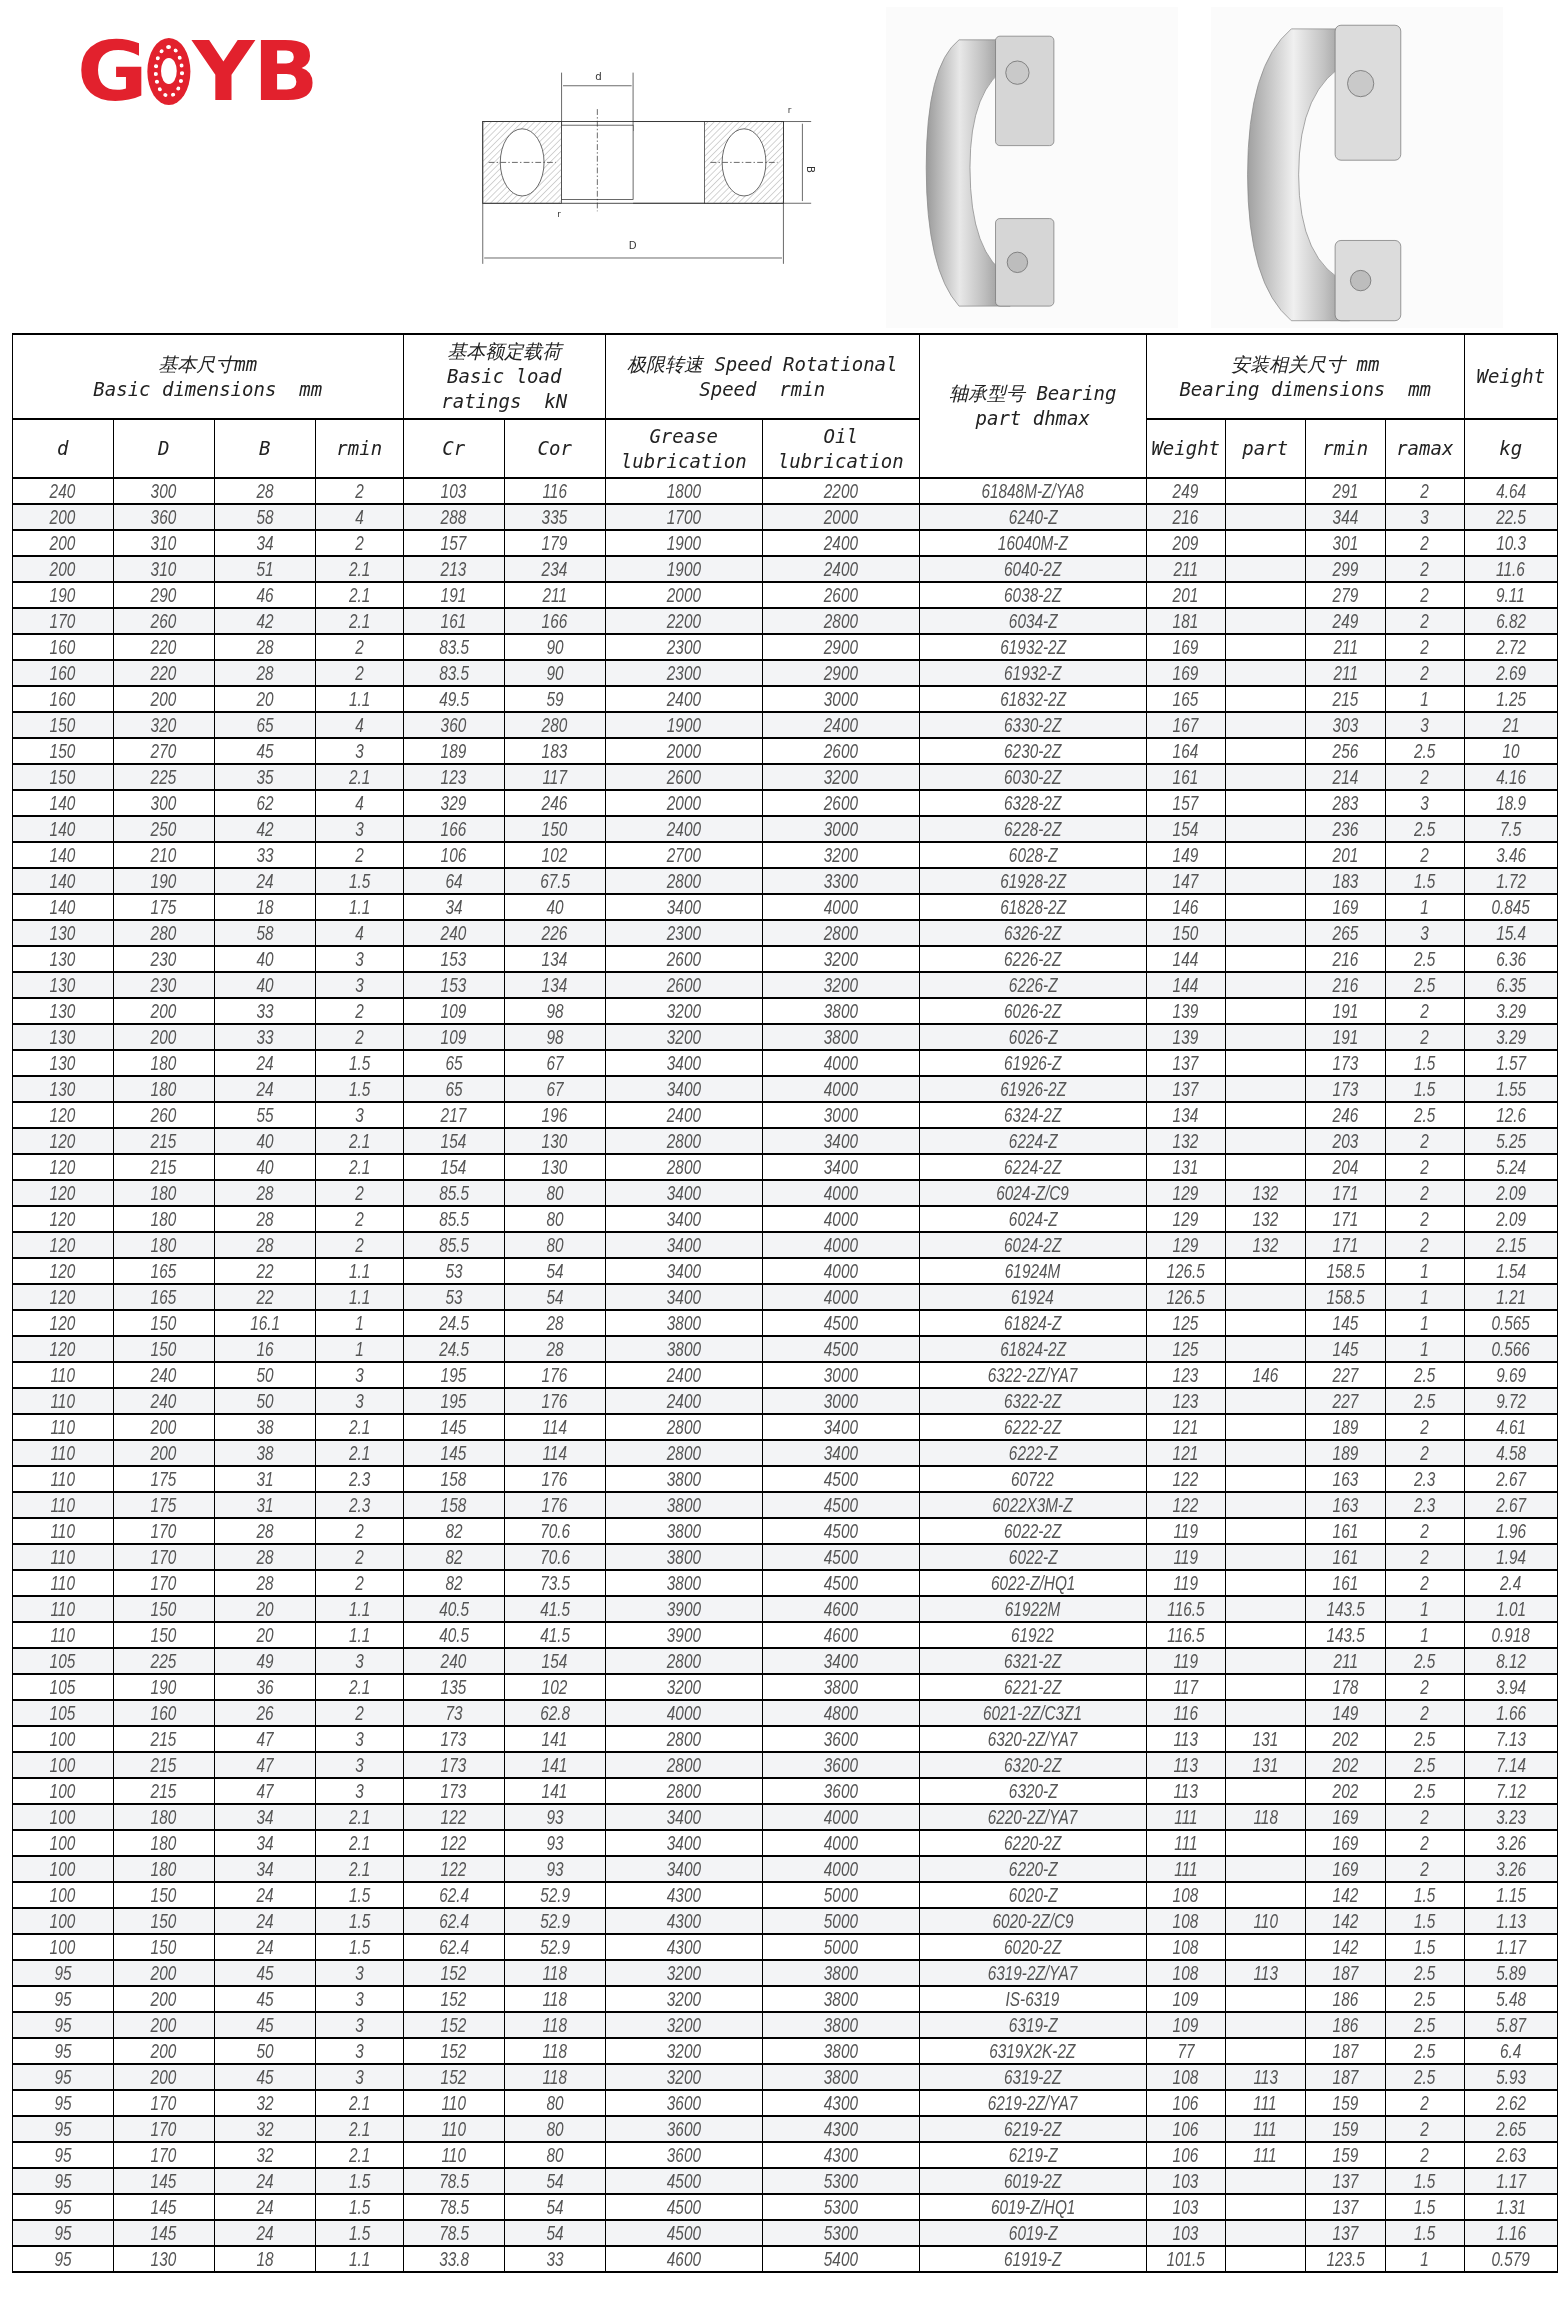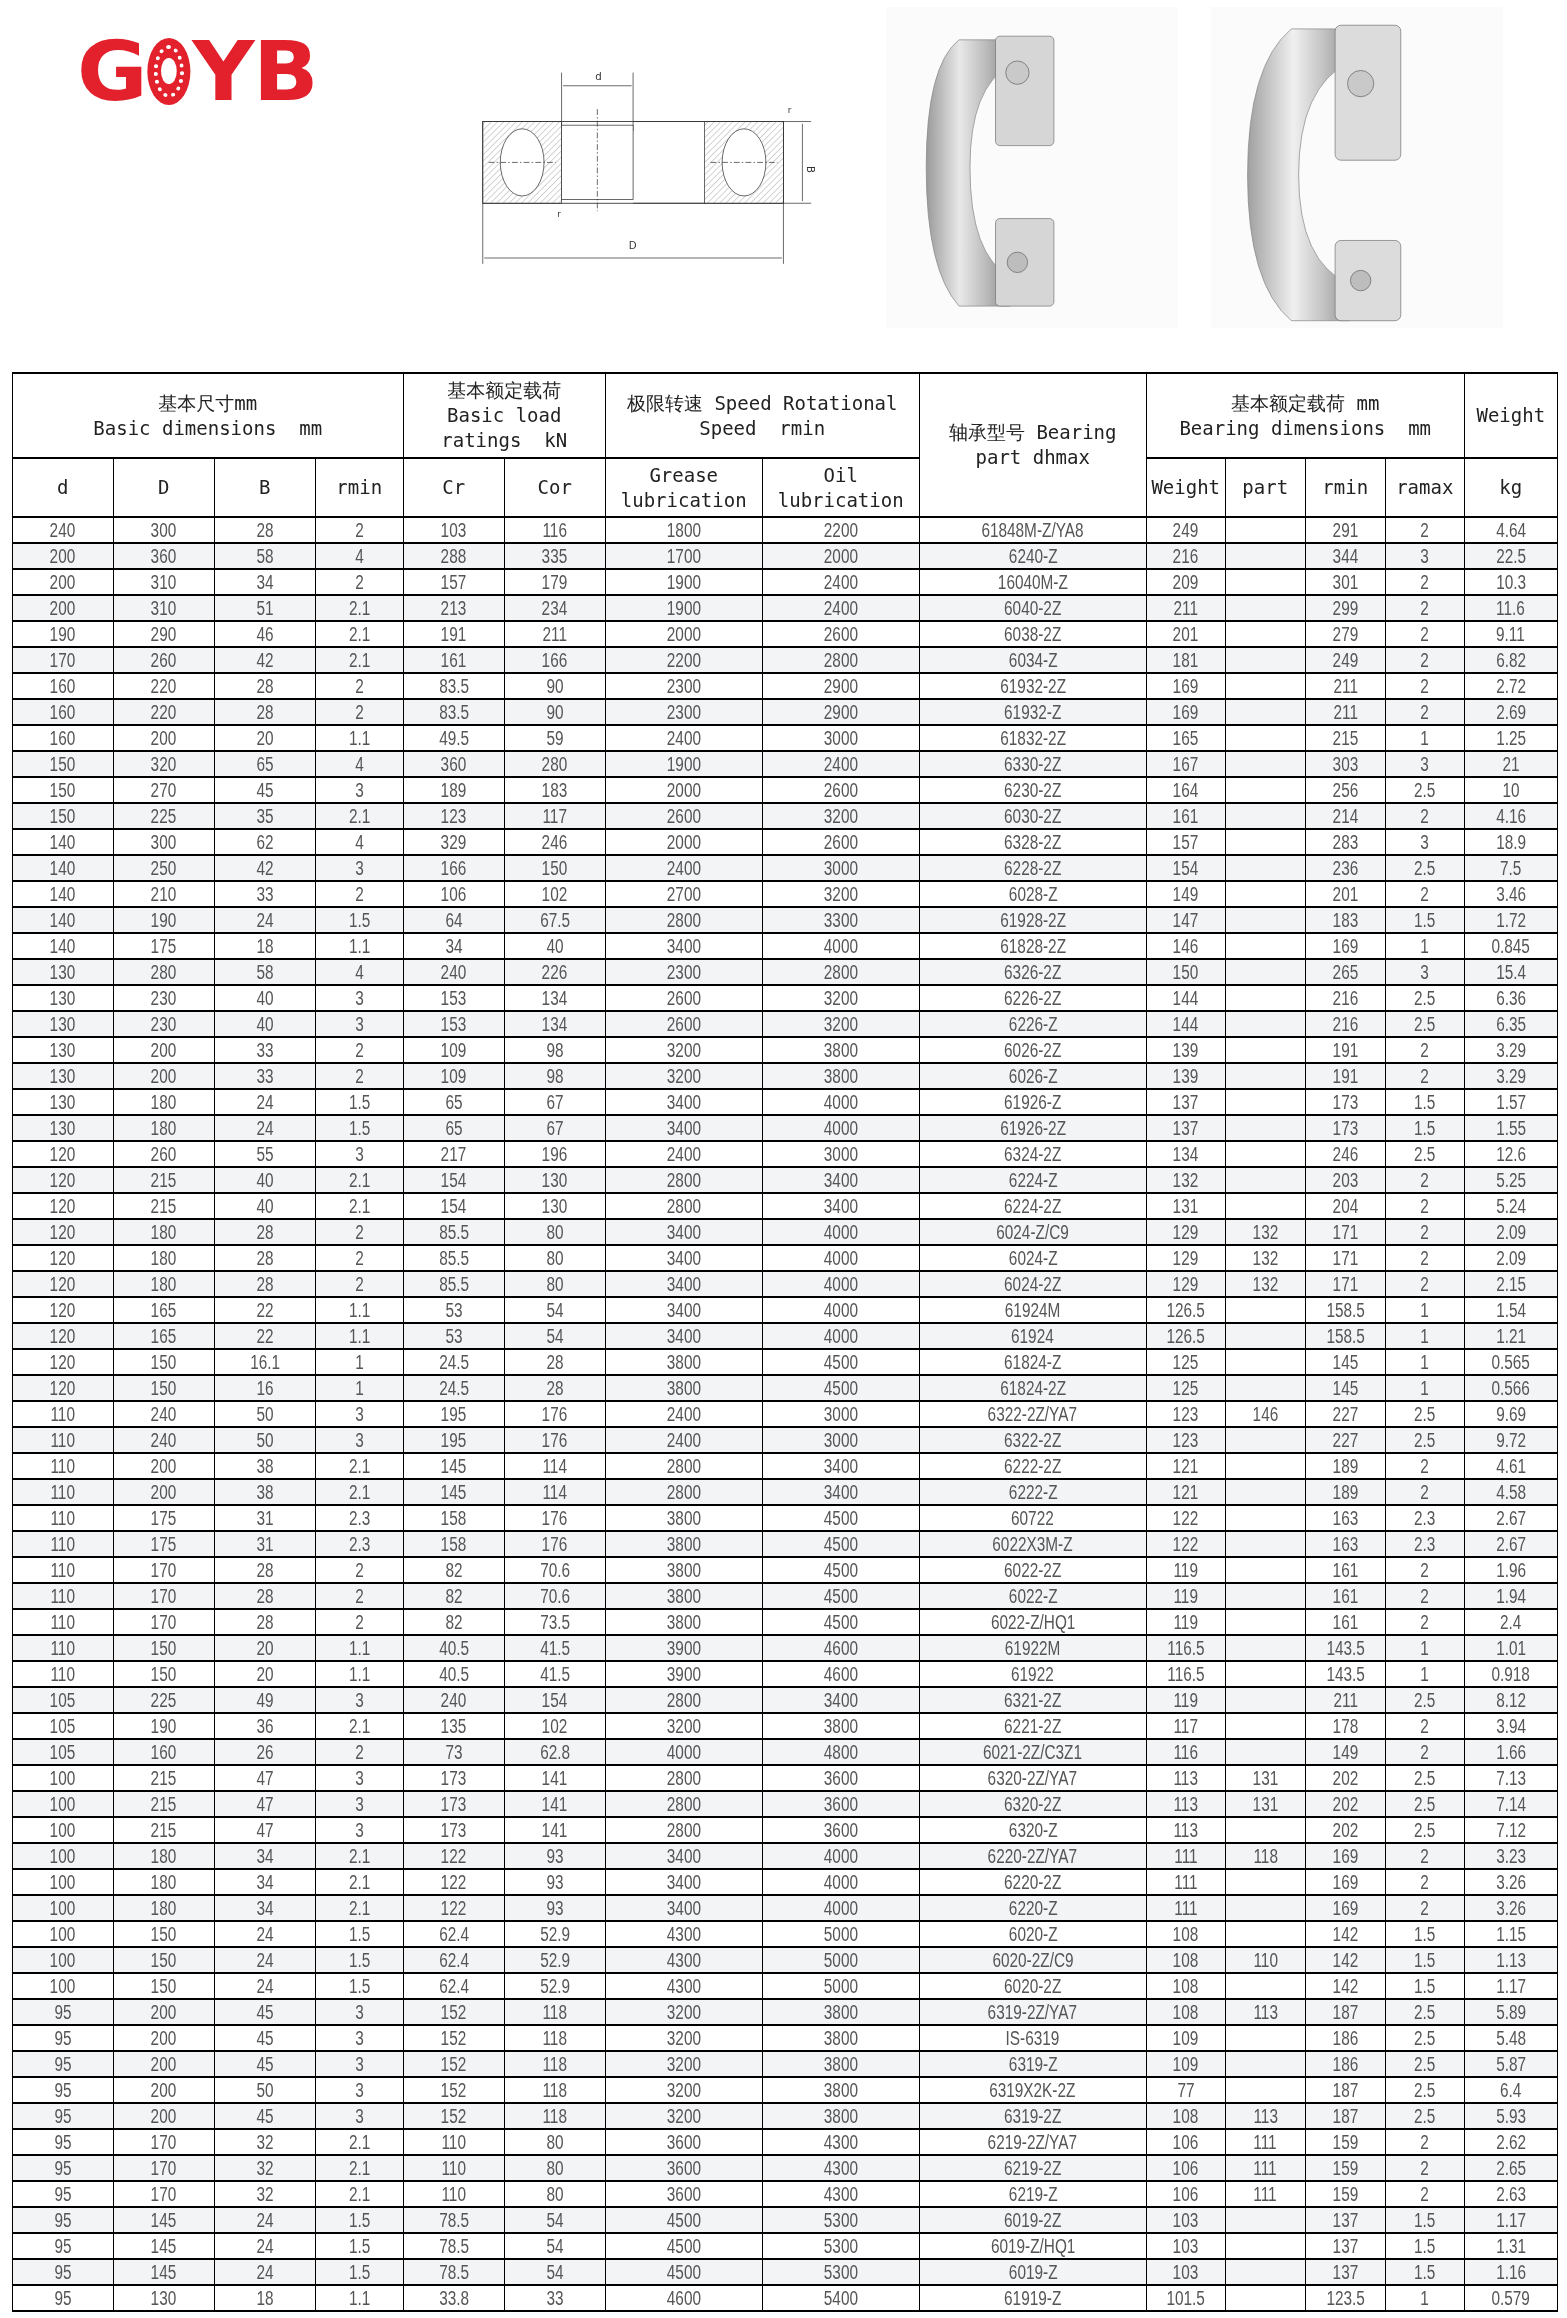--- a/index.html
+++ b/index.html
@@ -6,21 +6,21 @@
   body { width: 1567px; height: 2319px; position: relative; overflow: hidden; font-family: "Liberation Sans", sans-serif; }
   .logo { position: absolute; left: 77px; top: 35px; width: 306px; height: 73px; display: flex; align-items: center; }
   .logo-text { font-family: "DejaVu Sans", sans-serif; font-weight: bold; color: #e2212d; font-size: 82px; letter-spacing: -1.5px; line-height: 73px; transform: scaleX(1.05); transform-origin: left; display: flex; align-items: center; }
   .logo-ring { display: inline-block; width: 41px; height: 67px; border-radius: 50%; background: #e2212d; position: relative; margin: 0 1.5px; }
   .logo-ring::before { content: ""; position: absolute; left: 5.8px; top: 7.3px; width: 29px; height: 53px; border-radius: 50%; border: 4.4px dotted #fff; box-sizing: border-box; }
   .logo-ring::after { content: ""; position: absolute; left: 13px; top: 20.4px; width: 14.6px; height: 26px; border-radius: 50%; background: #fff; }
   .drawing { position: absolute; left: 474px; top: 58px; width: 343px; height: 219px; }
   .photo { position: absolute; top: 7.3px; width: 292px; height: 321px; background: #fbfbfb; }
   .photo1 { left: 886px; }
   .photo2 { left: 1211px; }
-  table.spec { position: absolute; left: 11.7px; top: 372px; width: 1544px; border-collapse: collapse; table-layout: fixed; }
+  table.spec { position: absolute; left: 11.7px; top: 333px; width: 1544px; border-collapse: collapse; table-layout: fixed; font-style: italic; }
   table.spec td, table.spec th { border: 0.7px solid #000; text-align: center; vertical-align: middle; padding: 0; overflow: hidden; white-space: nowrap; }
   table.spec th { font-family: "DejaVu Sans Mono", monospace; font-weight: normal; color: #222; font-size: 19px; line-height: 25px; }
   table.spec tr.hdr1 th { height: 83px; border-bottom: 2.2px solid #000; border-top: 2.2px solid #000; }
   table.spec tr.hdr2 th { height: 57px; border-bottom: 2.2px solid #000; }
   table.spec td { font-family: "Liberation Sans", sans-serif; color: #555; font-size: 19.7px; height: 24px; line-height: 24px; border-bottom: 2.2px solid #000; transform-origin: center; }
   table.spec td span { display: inline-block; transform: scaleX(0.78); }
   table.spec tr.row:nth-child(even) td { background: #f3f4f6; }
   table.spec tr.row:nth-child(odd) td { background: #ffffff; }
   table.spec { border-bottom: 2.2px solid #000; }
 </style>
@@ -138,21 +138,21 @@
       </th>
       <th colspan="2">
         <div>极限转速 Speed Rotational</div>
         <div style="white-space:pre">Speed  rmin</div>
       </th>
       <th rowspan="2" style="border-bottom:2.2px solid #000">
         <div>轴承型号 Bearing</div>
         <div>part dhmax</div>
       </th>
       <th colspan="4">
-        <div>基本额定载荷 mm</div>
+        <div>安装相关尺寸 mm</div>
         <div style="white-space:pre">Bearing dimensions  mm</div>
       </th>
       <th>Weight</th>
     </tr>
     <tr class="hdr2">
       <th>d</th>
       <th>D</th>
       <th>B</th>
       <th>rmin</th>
       <th>Cr</th>

